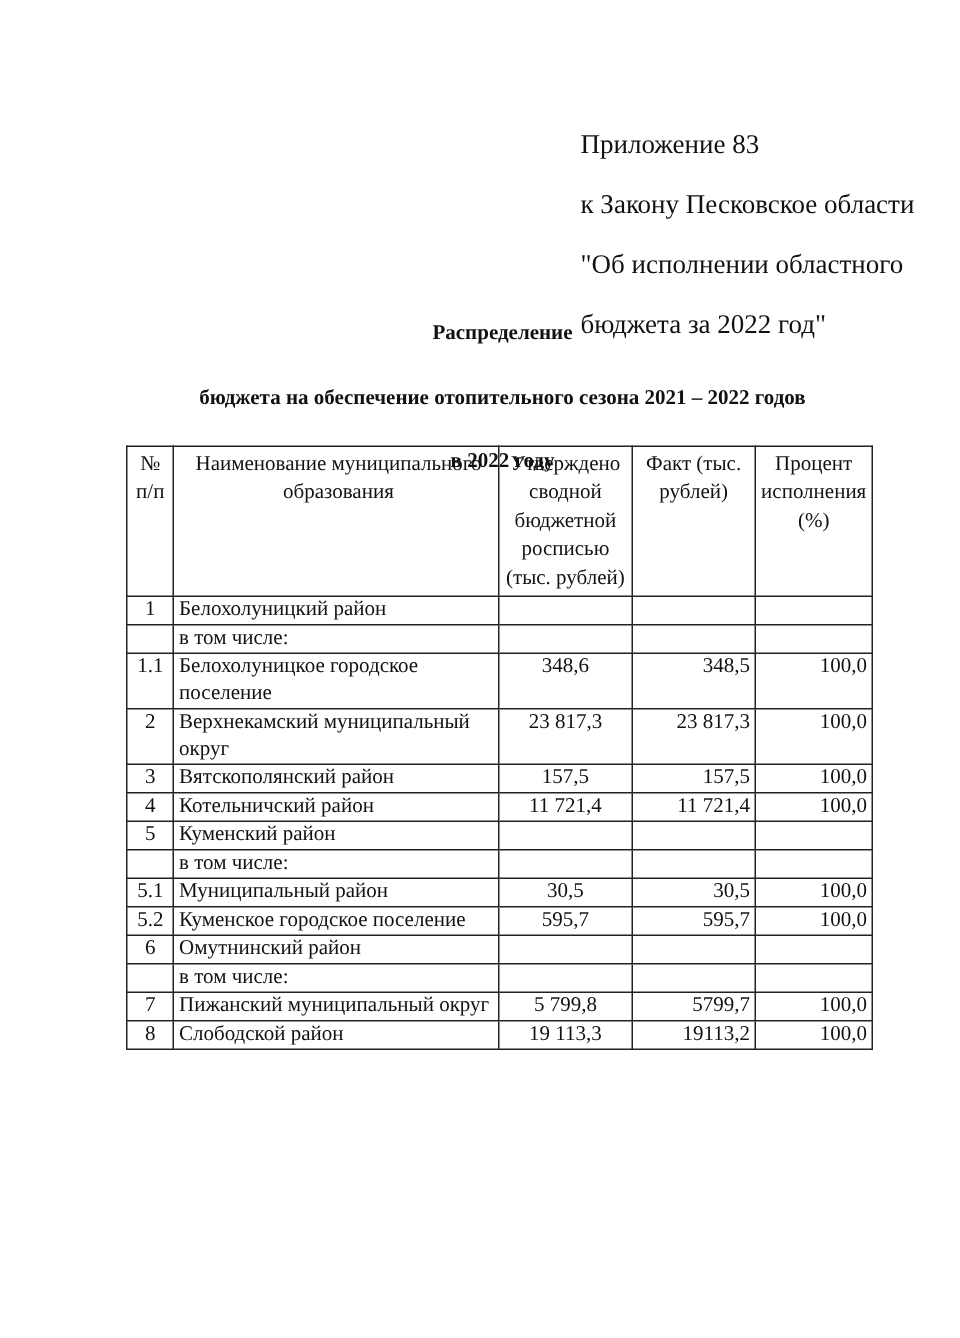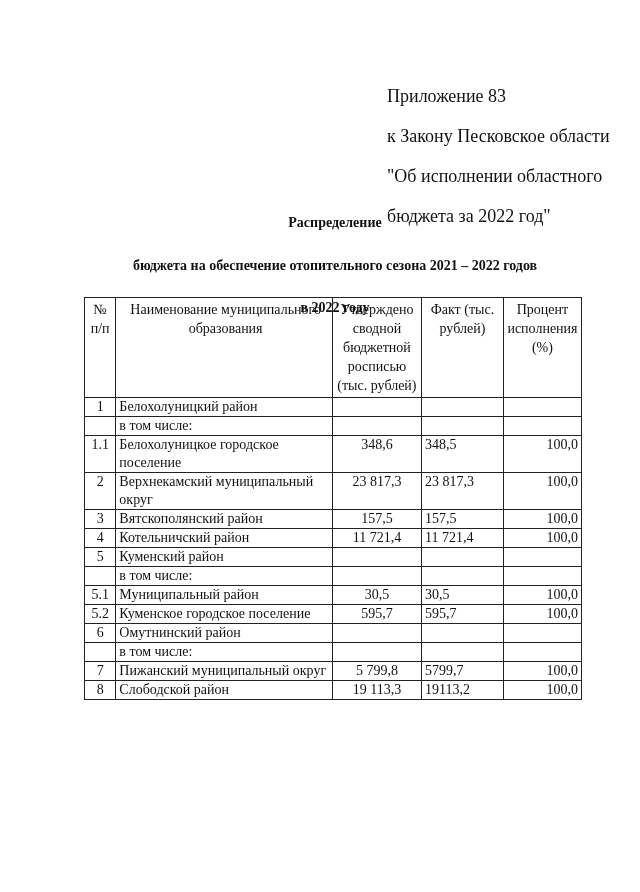--- a/index.html
+++ b/index.html
@@ -22,21 +22,21 @@
       position: absolute; left: 84px; top: 297px; width: 498px;
       border-collapse: collapse; font-size: 14px; line-height: 18px;
     }
     table.budget td, table.budget th {
       border: 1px solid #222; padding: 0 3px; vertical-align: top; font-weight: normal;
     }
     table.budget th { text-align: center; padding-top: 2px; padding-bottom: 2px; line-height: 19px; }
     .c-num { width: 24px; text-align: center; }
     .c-name { width: 204px; text-align: left; }
     .c-plan { width: 81px; text-align: center; }
-    .c-fact { width: 74px; text-align: left; }
+    .c-fact { width: 74px; text-align: right; }
     .c-pct { width: 70px; text-align: right; margin-top: 17px; }
     td.c-num { text-align: center; }
     td.c-pct { text-align: right; padding-right: 4px; }
     table.budget tr.hdr th { height: 94px; text-align: center; }
     .col-name-hdr { padding-left: 6px !important; }
   </style>
 </head>
 <body>
 
 <div class="appendix">

